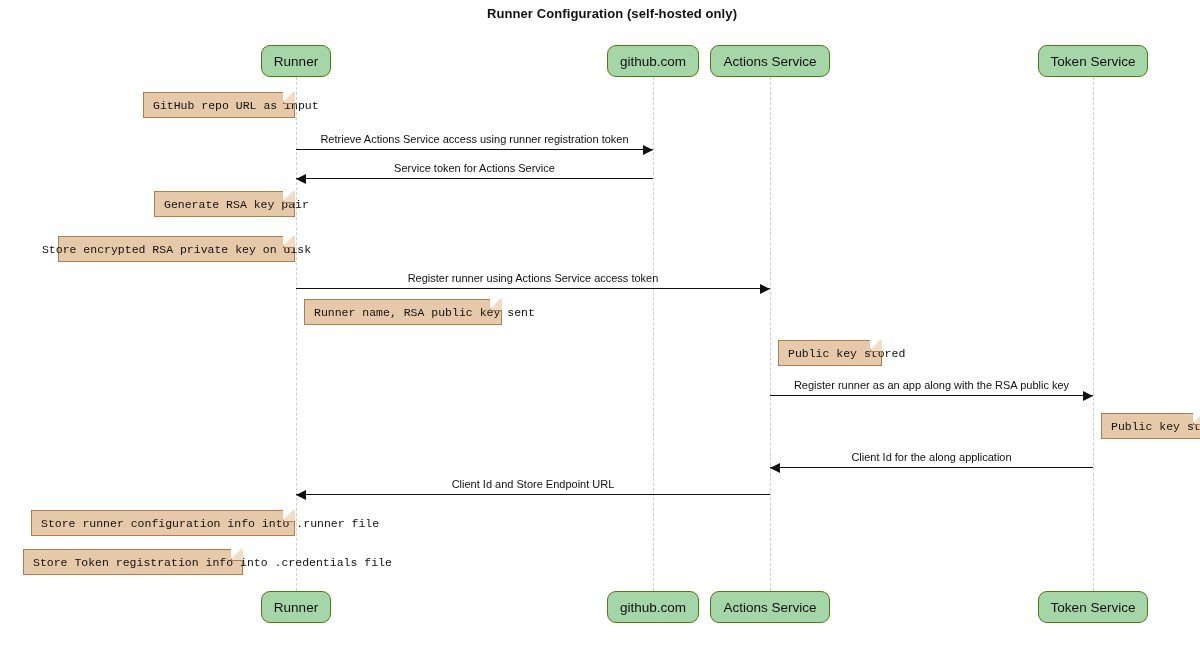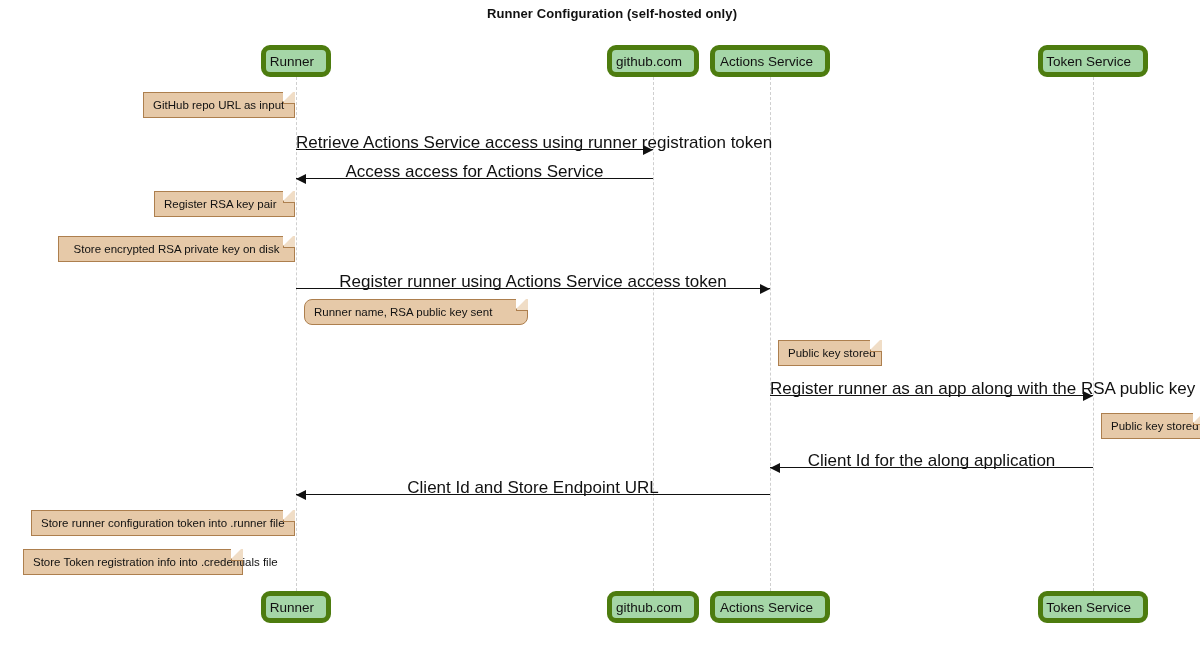--- a/index.html
+++ b/index.html
@@ -37,25 +37,25 @@
   .lifeline {
     position: absolute;
     width: 0;
     border-left: 1px dashed #cfcfcf;
   }
   
   .participant {
     position: absolute;
     height: 32px;
     background: #a5d6a7;
-    border: 5px solid #4d7c0f;
+    border: 1px solid #4d7c0f;
     border-radius: 9px;
     display: flex;
     align-items: center;
-    justify-content: flex-end;
+    justify-content: center;
     font-size: 13.5px;
     color: #111111;
     box-sizing: border-box;
     white-space: nowrap;
     padding: 0 12px;
   }
   
   .msg-line {
     position: absolute;
     height: 0;
@@ -69,38 +69,39 @@
     border-bottom: 5px solid transparent;
   }
   .arrowhead.right {
     border-left: 10px solid #111111;
   }
   .arrowhead.left {
     border-right: 10px solid #111111;
   }
   .msg-label {
     position: absolute;
-    font-size: 17px;
+    font-size: 11px;
     color: #111111;
     white-space: nowrap;
     text-align: center;
   }
   
   .note {
     position: absolute;
     background: #e6c9a8;
     border: 1px solid #ad7f4e;
     box-sizing: border-box;
     font-size: 11.5px;
     color: #111111;
     white-space: nowrap;
     display: flex;
     align-items: center;
     padding: 0 9px;
     height: 26px;
+    font-family: Liberation Mono, monospace;
   }
   .note .fold {
     position: absolute;
     top: -1px;
     right: -1px;
     width: 11px;
     height: 11px;
     background: #f0ddc6;
     border-left: 1px solid #ad7f4e;
     border-bottom: 1px solid #ad7f4e;
@@ -131,21 +132,21 @@
     </div>
   <div id="messages">
       <div>
         <div class="msg-line" style="left: 284px; top: 149px; width: 357px;"></div>
         <div class="arrowhead right" style="top: 145px; left: 631px;"></div>
         <div class="msg-label" style="left: 284px; width: 357px; top: 133px;">Retrieve Actions Service access using runner registration token</div>
       </div>
       <div>
         <div class="msg-line" style="left: 284px; top: 178px; width: 357px;"></div>
         <div class="arrowhead left" style="top: 174px; left: 284px;"></div>
-        <div class="msg-label" style="left: 284px; width: 357px; top: 162px;">Access access for Actions Service</div>
+        <div class="msg-label" style="left: 284px; width: 357px; top: 162px;">Service token for Actions Service</div>
       </div>
       <div>
         <div class="msg-line" style="left: 284px; top: 288px; width: 474px;"></div>
         <div class="arrowhead right" style="top: 284px; left: 748px;"></div>
         <div class="msg-label" style="left: 284px; width: 474px; top: 272px;">Register runner using Actions Service access token</div>
       </div>
       <div>
         <div class="msg-line" style="left: 758px; top: 395px; width: 323px;"></div>
         <div class="arrowhead right" style="top: 391px; left: 1071px;"></div>
         <div class="msg-label" style="left: 758px; width: 323px; top: 379px; text-align: center;">Register runner as an app along with the RSA public key</div>
@@ -160,41 +161,41 @@
         <div class="arrowhead left" style="top: 490px; left: 284px;"></div>
         <div class="msg-label" style="left: 284px; width: 474px; top: 478px;">Client Id and Store Endpoint URL</div>
       </div>
     </div>
   <div id="notes">
       <div class="note" style="left: 131px; top: 92px; width: 152px;">
         <span>GitHub repo URL as input</span>
         <span class="fold"></span>
       </div>
       <div class="note" style="left: 142px; top: 191px; width: 141px;">
-        <span>Register RSA key pair</span>
+        <span>Generate RSA key pair</span>
         <span class="fold"></span>
       </div>
       <div class="note" style="left: 46px; top: 236px; width: 237px; justify-content: center;">
         <span>Store encrypted RSA private key on disk</span>
         <span class="fold"></span>
       </div>
-      <div class="note" style="left: 292px; top: 299px; width: 224px; border-radius: 8px;">
+      <div class="note" style="left: 292px; top: 299px; width: 198px;">
         <span>Runner name, RSA public key sent</span>
         <span class="fold"></span>
       </div>
       <div class="note" style="left: 766px; top: 340px; width: 104px;">
         <span>Public key stored</span>
         <span class="fold"></span>
       </div>
       <div class="note" style="left: 1089px; top: 413px; width: 104px;">
         <span>Public key stored</span>
         <span class="fold"></span>
       </div>
       <div class="note" style="left: 19px; top: 510px; width: 264px;">
-        <span>Store runner configuration token into .runner file</span>
+        <span>Store runner configuration info into .runner file</span>
         <span class="fold"></span>
       </div>
       <div class="note" style="left: 11px; top: 549px; width: 220px;">
         <span>Store Token registration info into .credentials file</span>
         <span class="fold"></span>
       </div>
     </div>
   <div id="participants-top">
       <div class="participant" style="left: 249px; top: 45px; width: 70px;">
         <span>Runner</span>

